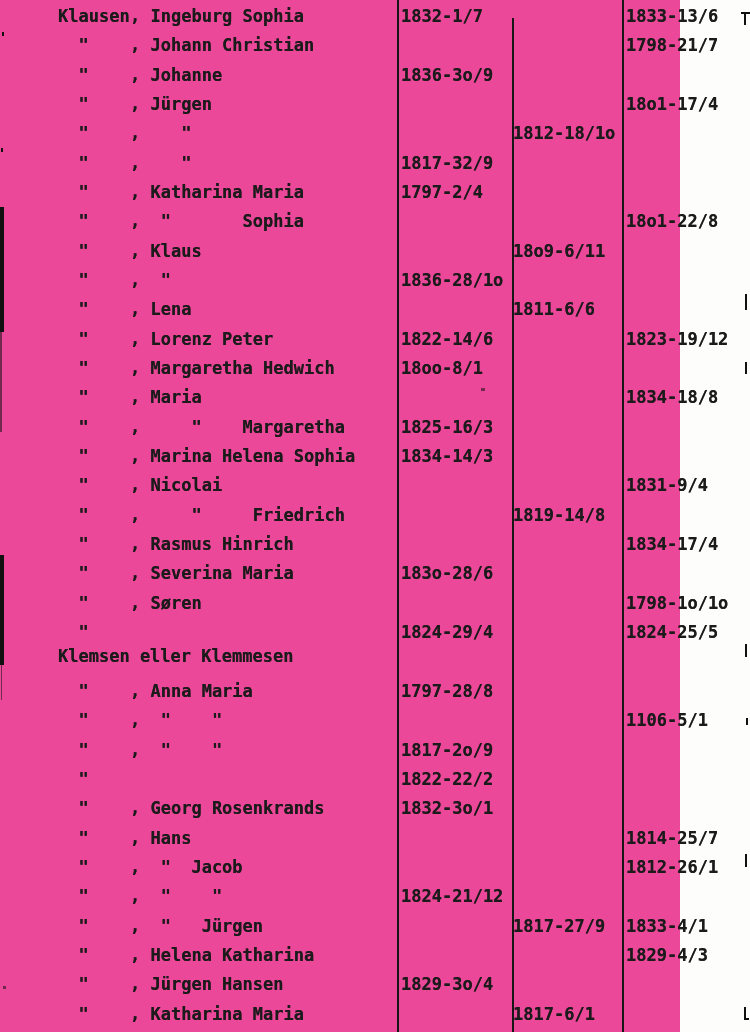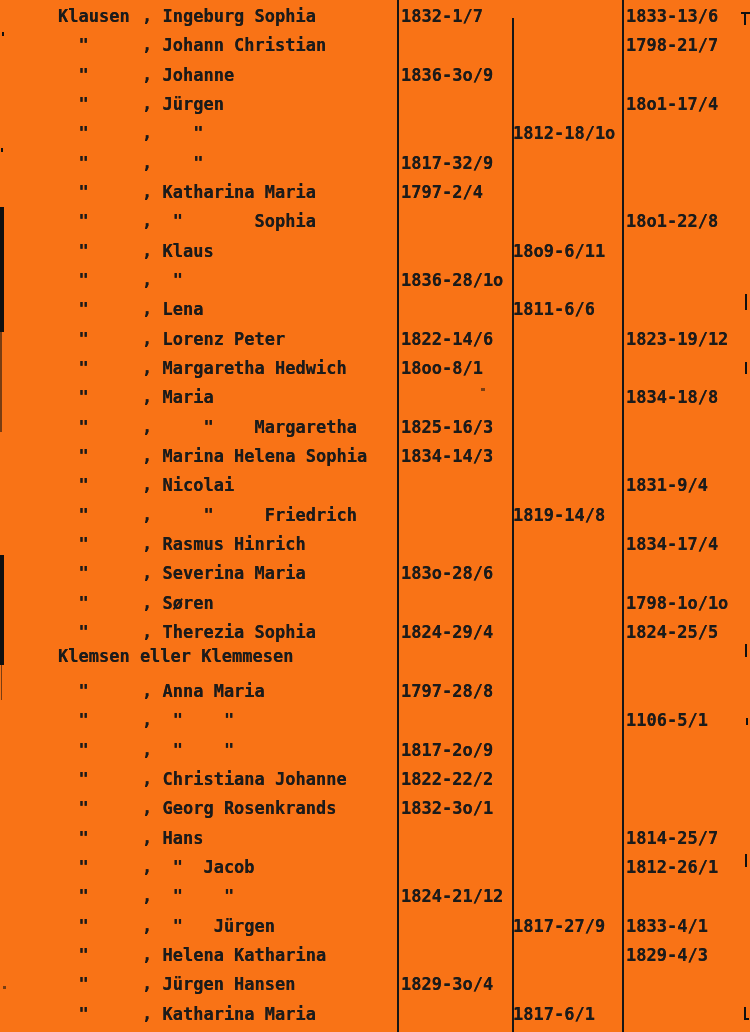--- a/index.html
+++ b/index.html
@@ -10,44 +10,44 @@
     width: 750px;
     height: 1032px;
     background: #fdfdfb;
     overflow: hidden;
     position: relative;
     font-family: "DejaVu Sans Mono", "Liberation Mono", monospace;
   }
   .page {
     position: absolute;
     left: 0; top: 0;
-    width: 750px;
+    width: 680px;
     height: 1032px;
-    background: #f97316;
+    background: #ec4899;
     text-decoration: underline;
   }
   .row {
     position: absolute;
     left: 0;
     width: 750px;
     height: 24px;
   }
   .cell {
     position: absolute;
     top: 0;
     white-space: pre;
     font-size: 17px;
     font-weight: bold;
     line-height: 22px;
     color: #1b1b1b;
     text-shadow: 0 0 0.5px rgba(20,20,20,0.75);
     letter-spacing: 0px;
   }
   .cell.surname  { left: 58px; }
-  .cell.name     { left: 142px; }
+  .cell.name     { left: 130px; }
   .cell.date1    { left: 401px; text-align: center; }
   .cell.date2    { left: 513px; }
   .cell.date3    { left: 626px; }
   .rule {
     position: absolute;
     background: #161616;
     width: 2px;
   }
   .rule-a { left: 397px; top: 0;    height: 1032px; }
   .rule-b { left: 512px; top: 18px; height: 1014px; }
@@ -170,21 +170,20 @@
         <span class="cell name">, Severina Maria</span>
         <span class="cell date1">183o-28/6</span>
       </div>
       <div class="row" style="top: 591.8px;">
         <span class="cell surname">  "</span>
         <span class="cell name">, Søren</span>
         <span class="cell date3">1798-1o/1o</span>
       </div>
       <div class="row" style="top: 621.14px;">
         <span class="cell surname">  "</span>
-        <span class="cell name">, Therezia Sophia</span>
         <span class="cell date1">1824-29/4</span>
         <span class="cell date3">1824-25/5</span>
       </div>
       <div class="row" style="top: 645px;">
         <span class="cell surname">Klemsen eller Klemmesen</span>
       </div>
       <div class="row" style="top: 679.82px;">
         <span class="cell surname">  "</span>
         <span class="cell name">, Anna Maria</span>
         <span class="cell date1">1797-28/8</span>
@@ -194,21 +193,20 @@
         <span class="cell name">,  "    "</span>
         <span class="cell date3">1106-5/1</span>
       </div>
       <div class="row" style="top: 738.5px;">
         <span class="cell surname">  "</span>
         <span class="cell name">,  "    "</span>
         <span class="cell date1">1817-2o/9</span>
       </div>
       <div class="row" style="top: 767.84px;">
         <span class="cell surname">  "</span>
-        <span class="cell name">, Christiana Johanne</span>
         <span class="cell date1">1822-22/2</span>
       </div>
       <div class="row" style="top: 797.18px;">
         <span class="cell surname">  "</span>
         <span class="cell name">, Georg Rosenkrands</span>
         <span class="cell date1">1832-3o/1</span>
       </div>
       <div class="row" style="top: 826.52px;">
         <span class="cell surname">  "</span>
         <span class="cell name">, Hans</span>

